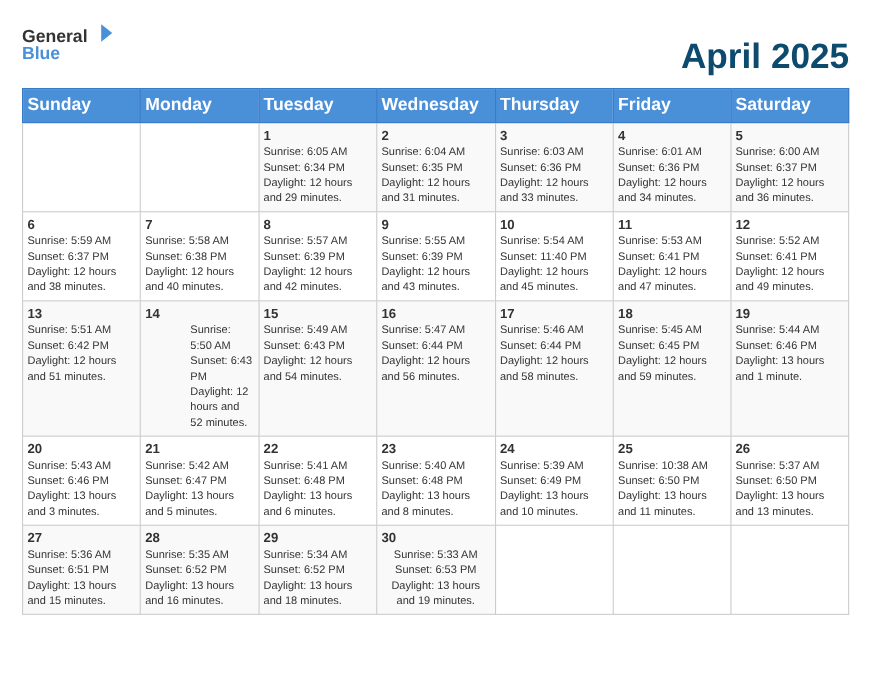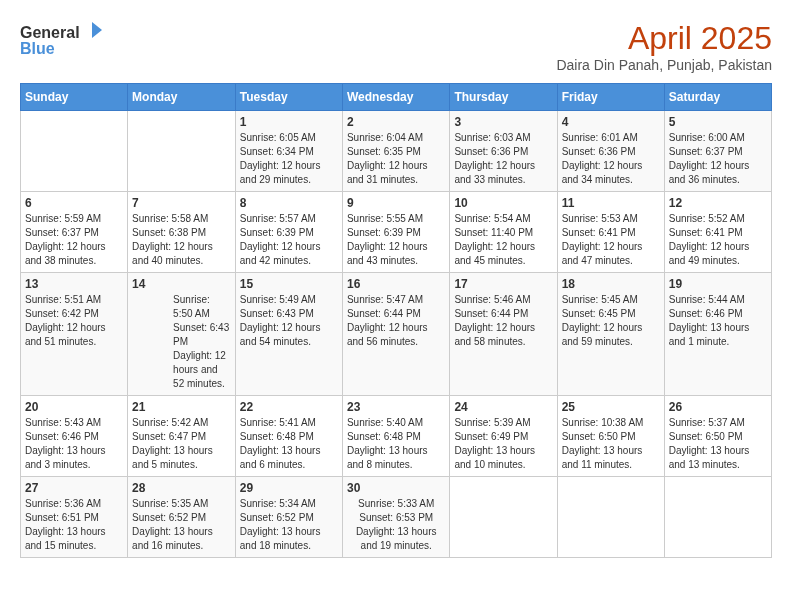--- a/index.html
+++ b/index.html
@@ -19,38 +19,39 @@
     .logo {
       display: flex;
       align-items: center;
       gap: 4px;
     }
     .title-area {
       text-align: right;
     }
     .month-title {
       font-size: 32px;
-      font-weight: normal;
-      color: #c2410c;
+      font-weight: bold;
+      color: #0c4a6e;
+      margin-top: 13px;
     }
     .subtitle {
       font-size: 14px;
       color: #555;
     }
     .calendar {
       width: 100%;
       border-collapse: collapse;
       font-size: 11px;
     }
     .calendar thead tr th {
       background-color: #4a90d9;
       color: #fff;
       padding: 6px 4px;
       text-align: left;
-      font-size: 12px;
+      font-size: 16px;
       border: 1px solid #3a7bc8;
     }
     .calendar tbody tr td {
       border: 1px solid #ccc;
       vertical-align: top;
       padding: 4px;
       width: 108px;
       min-height: 80px;
       background: #fff;
     }
@@ -78,21 +79,20 @@
 <div class="header-area">
   <div class="logo">
       <svg width="100" height="40">
         <text x="0" y="18" font-size="16" font-weight="bold" fill="#333" font-family="Arial">General</text>
         <polygon points="72,2 82,10 72,18" fill="#4a90d9"></polygon>
         <text x="0" y="34" font-size="16" font-weight="bold" fill="#4a90d9" font-family="Arial">Blue</text>
       </svg>
     </div>
   <div class="title-area">
     <div class="month-title">April 2025</div>
-    <div class="subtitle">Daira Din Panah, Punjab, Pakistan</div>
   </div>
 </div>
 
 <div style="position:relative;">
 </div>
 
 <table class="calendar">
   <thead>
     <tr>
     <th>Sunday</th>

